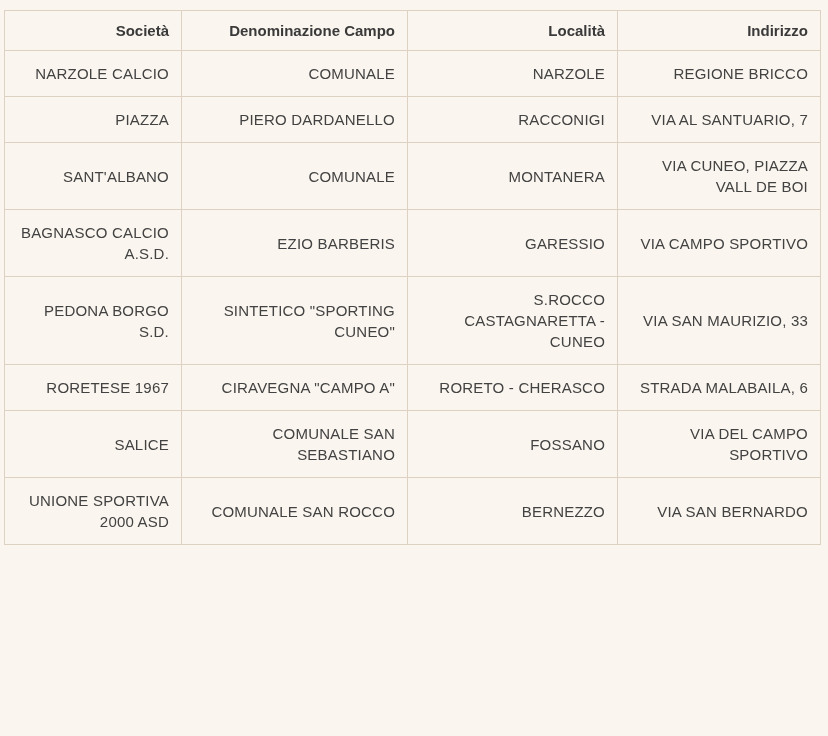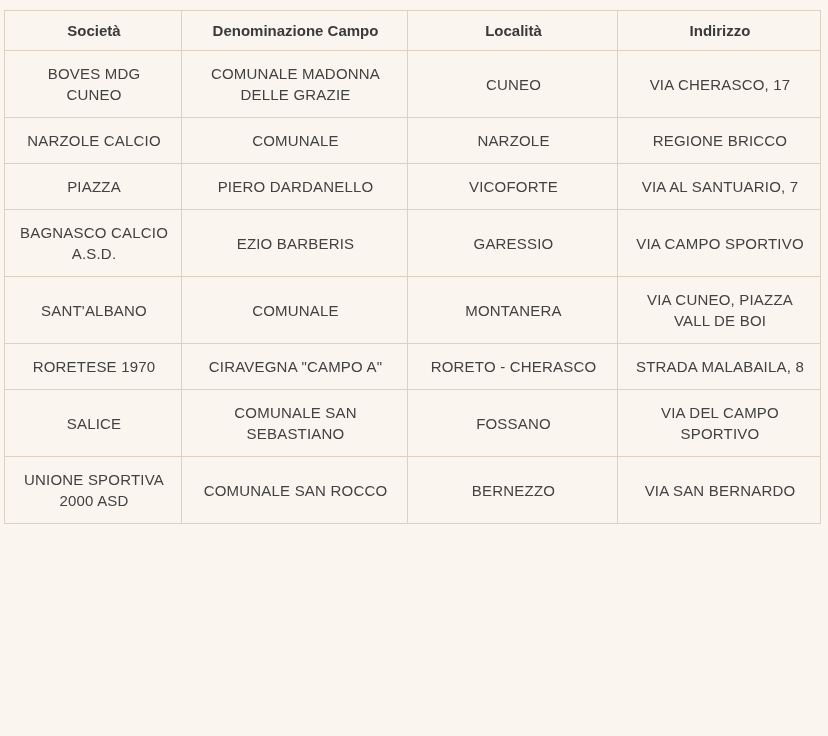--- a/index.html
+++ b/index.html
@@ -23,21 +23,21 @@
     width: 816px;
     background: #faf5ee;
   }
   table.venues col.c1 { width: 177px; }
   table.venues col.c2 { width: 226px; }
   table.venues col.c3 { width: 210px; }
   table.venues col.c4 { width: 203px; }
   table.venues th,
   table.venues td {
     border: 1px solid #ddd2c2;
-    text-align: center;
+    text-align: right;
     vertical-align: middle;
     font-size: 15px;
     line-height: 1.4;
     padding: 10px 12px 10px 14px;
     overflow-wrap: break-word;
   }
   table.venues th {
     font-weight: 700;
     color: #3a3a3a;
     padding-top: 9px;
@@ -65,54 +65,54 @@
     <thead>
       <tr>
         <th>Società</th>
         <th>Denominazione Campo</th>
         <th>Località</th>
         <th>Indirizzo</th>
       </tr>
     </thead>
     <tbody id="venues-body">
         <tr>
-          <td>BOVES MDG CUNEO</td>
-          <td>COMUNALE MADONNA DELLE GRAZIE</td>
-          <td>CUNEO</td>
-          <td>VIA CHERASCO, 17</td>
-        </tr>
-        <tr>
           <td>NARZOLE CALCIO</td>
           <td>COMUNALE</td>
           <td>NARZOLE</td>
           <td>REGIONE BRICCO</td>
         </tr>
         <tr>
           <td>PIAZZA</td>
           <td>PIERO DARDANELLO</td>
-          <td>VICOFORTE</td>
+          <td>RACCONIGI</td>
           <td>VIA AL SANTUARIO, 7</td>
+        </tr>
+        <tr>
+          <td>SANT'ALBANO</td>
+          <td>COMUNALE</td>
+          <td>MONTANERA</td>
+          <td>VIA CUNEO, PIAZZA VALL DE BOI</td>
         </tr>
         <tr>
           <td>BAGNASCO CALCIO A.S.D.</td>
           <td>EZIO BARBERIS</td>
           <td>GARESSIO</td>
           <td>VIA CAMPO SPORTIVO</td>
         </tr>
         <tr>
-          <td>SANT'ALBANO</td>
-          <td>COMUNALE</td>
-          <td>MONTANERA</td>
-          <td>VIA CUNEO, PIAZZA VALL DE BOI</td>
+          <td>PEDONA BORGO S.D.</td>
+          <td>SINTETICO "SPORTING CUNEO"</td>
+          <td>S.ROCCO CASTAGNARETTA - CUNEO</td>
+          <td>VIA SAN MAURIZIO, 33</td>
         </tr>
         <tr>
-          <td>RORETESE 1970</td>
+          <td>RORETESE 1967</td>
           <td>CIRAVEGNA "CAMPO A"</td>
           <td>RORETO - CHERASCO</td>
-          <td>STRADA MALABAILA, 8</td>
+          <td>STRADA MALABAILA, 6</td>
         </tr>
         <tr>
           <td>SALICE</td>
           <td>COMUNALE SAN SEBASTIANO</td>
           <td>FOSSANO</td>
           <td>VIA DEL CAMPO SPORTIVO</td>
         </tr>
         <tr>
           <td>UNIONE SPORTIVA 2000 ASD</td>
           <td>COMUNALE SAN ROCCO</td>

